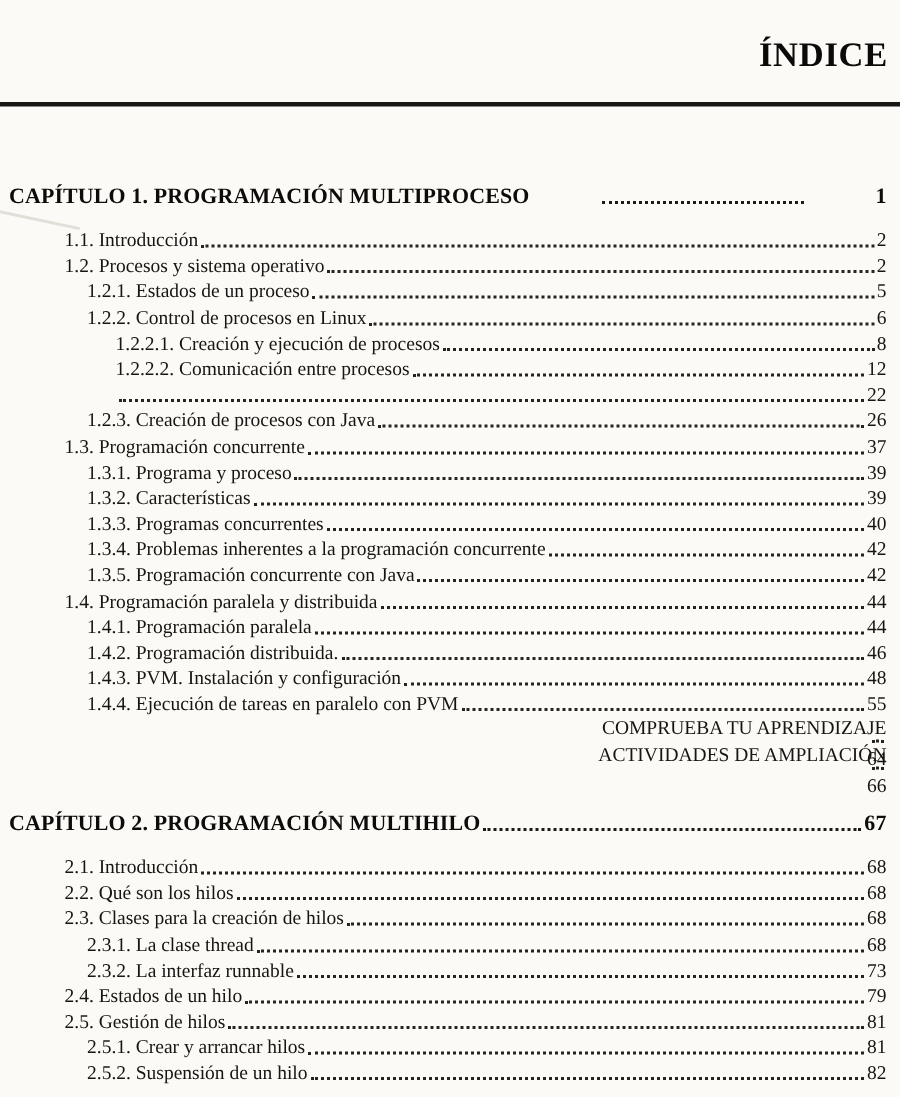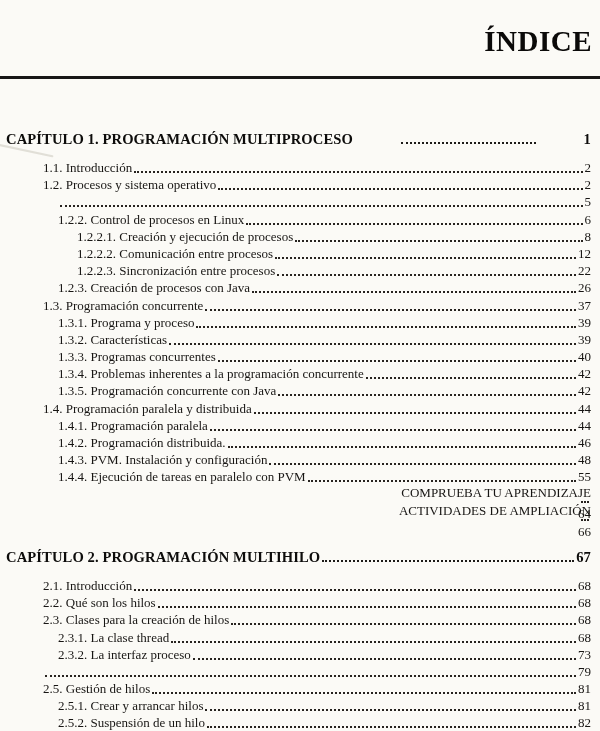--- a/index.html
+++ b/index.html
@@ -9,21 +9,21 @@
     background: #fbfaf6;
   }
   .page {
     position: relative;
     width: 600px; height: 731px;
     font-family: "Liberation Serif", serif;
     color: #171513;
   }
   
   .title {
-    font-size: 29px;
+    font-size: 23px;
     font-weight: 700;
     line-height: 30px;
     text-align: right;
     padding: 7px 8px 0 0;
     letter-spacing: 0.5px;
     color: #0b0a09;
   }
   .rule {
     height: 3px;
     background: #181716;
@@ -96,40 +96,40 @@
         <span class="lbl">1.1. Introducción</span>
         <span class="dots"></span>
         <span class="pg">2</span>
       </div>
       <div class="row lvl-1">
         <span class="lbl">1.2. Procesos y sistema operativo</span>
         <span class="dots"></span>
         <span class="pg">2</span>
       </div>
       <div class="row lvl-2">
+        <span class="lbl">1.2.1. Estados de un proceso</span>
         <span class="dots"></span>
         <span class="pg">5</span>
       </div>
       <div class="row lvl-2">
         <span class="lbl">1.2.2. Control de procesos en Linux</span>
         <span class="dots"></span>
         <span class="pg">6</span>
       </div>
       <div class="row lvl-3">
         <span class="lbl">1.2.2.1. Creación y ejecución de procesos</span>
         <span class="dots"></span>
         <span class="pg">8</span>
       </div>
       <div class="row lvl-3">
         <span class="lbl">1.2.2.2. Comunicación entre procesos</span>
         <span class="dots"></span>
         <span class="pg">12</span>
       </div>
       <div class="row lvl-3">
-        <span class="lbl">1.2.2.3. Sincronización entre procesos</span>
         <span class="dots"></span>
         <span class="pg">22</span>
       </div>
       <div class="row lvl-2">
         <span class="lbl">1.2.3. Creación de procesos con Java</span>
         <span class="dots"></span>
         <span class="pg">26</span>
       </div>
       <div class="row lvl-1">
         <span class="lbl">1.3. Programación concurrente</span>
@@ -215,25 +215,26 @@
         <span class="lbl">2.3. Clases para la creación de hilos</span>
         <span class="dots"></span>
         <span class="pg">68</span>
       </div>
       <div class="row lvl-2">
         <span class="lbl">2.3.1. La clase thread</span>
         <span class="dots"></span>
         <span class="pg">68</span>
       </div>
       <div class="row lvl-2">
-        <span class="lbl">2.3.2. La interfaz proceso</span>
+        <span class="lbl">2.3.2. La interfaz runnable</span>
         <span class="dots"></span>
         <span class="pg">73</span>
       </div>
       <div class="row lvl-1">
+        <span class="lbl">2.4. Estados de un hilo</span>
         <span class="dots"></span>
         <span class="pg">79</span>
       </div>
       <div class="row lvl-1">
         <span class="lbl">2.5. Gestión de hilos</span>
         <span class="dots"></span>
         <span class="pg">81</span>
       </div>
       <div class="row lvl-2">
         <span class="lbl">2.5.1. Crear y arrancar hilos</span>

